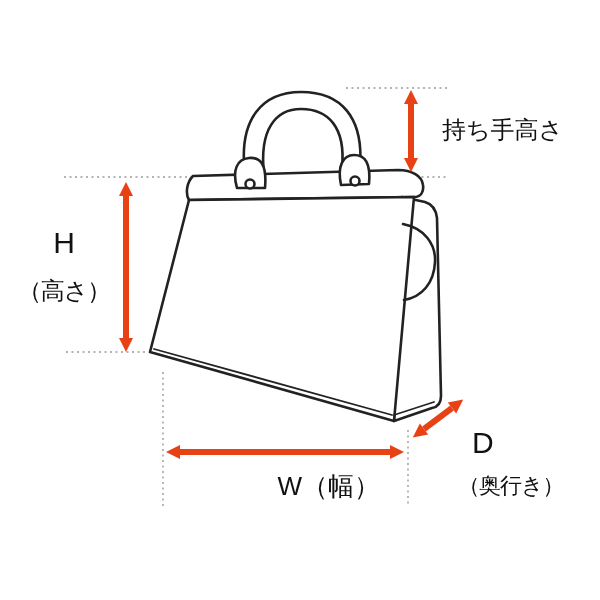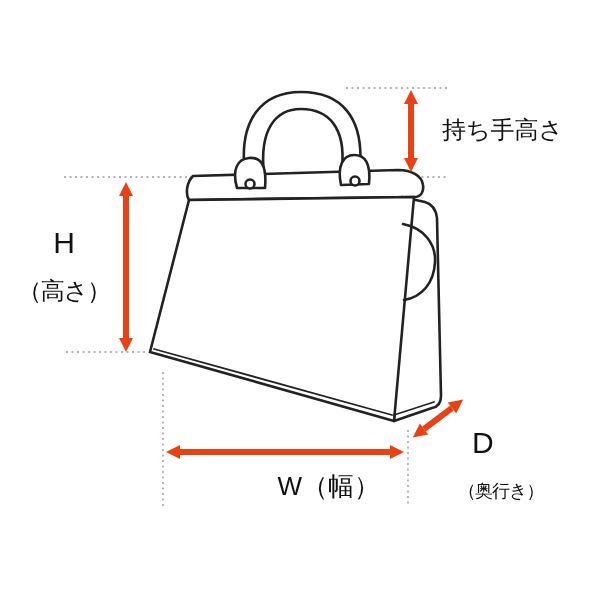--- a/index.html
+++ b/index.html
@@ -41,21 +41,21 @@
   .label-width {
     left: 195px; top: 472px;
     width: 185px;
     text-align: right;
     font-size: 26px;
   }
   .label-depth {
     left: 458px; top: 426px;
   }
   .label-depth .letter { font-size: 30px; display: block; margin-left: 14px; }
-  .label-depth .caption { font-size: 18px; display: block; margin-top: 20px; letter-spacing: -1px; }
+  .label-depth .caption { font-size: 22px; display: block; margin-top: 12px; letter-spacing: -1px; }
 </style>
 </head>
 <body>
 
 <div class="stage">
 
   <svg width="600" height="600" viewBox="0 0 600 600">
     <defs>
       <marker id="arrowhead-marker" markerWidth="18" markerHeight="18" refX="2" refY="9" orient="auto-start-reverse" markerUnits="userSpaceOnUse">
         <path d="M2,2 L16,9 L2,16 Z" fill="#e84214"></path>

